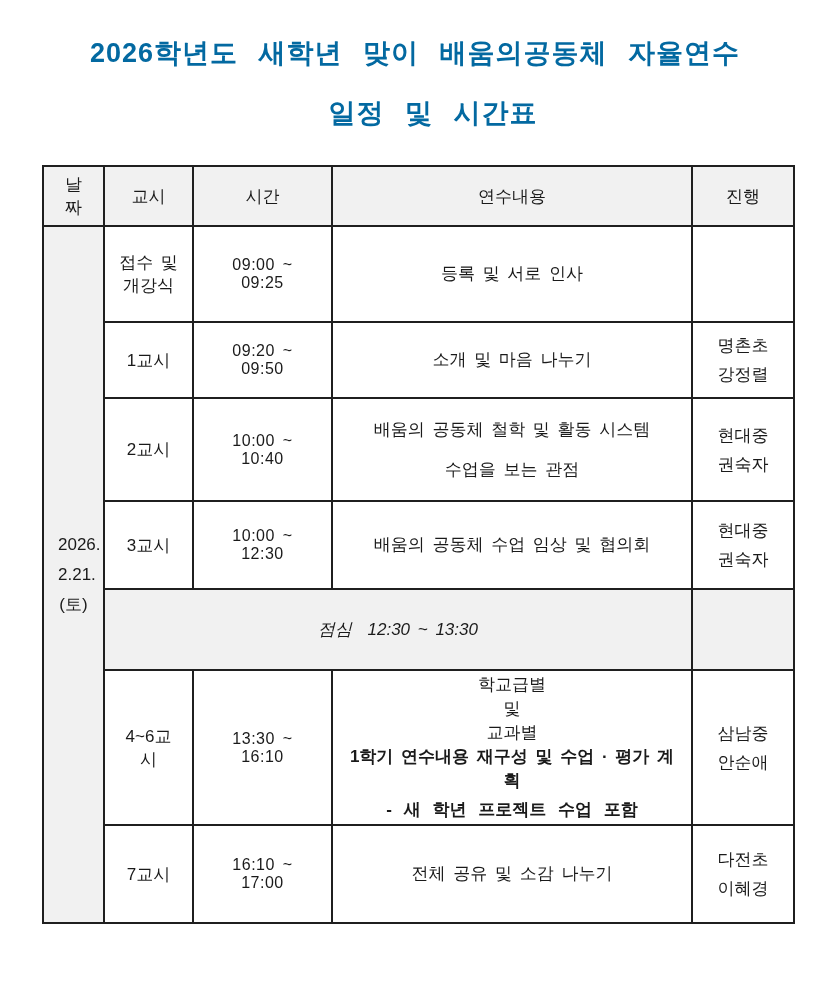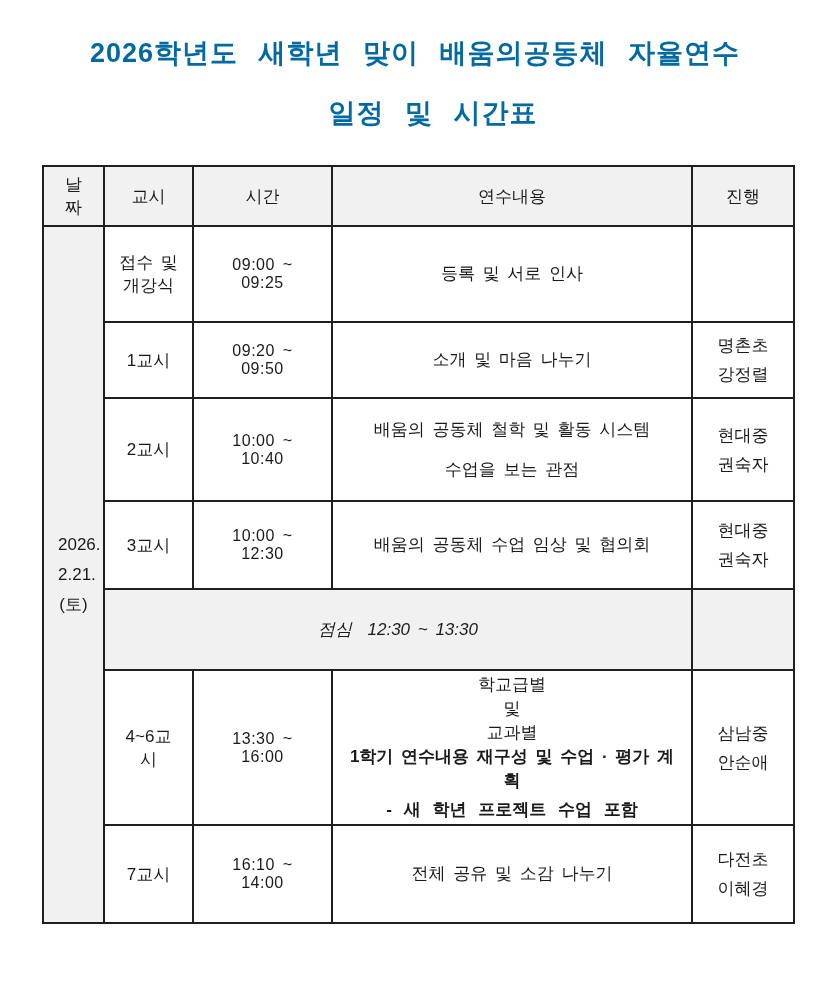--- a/index.html
+++ b/index.html
@@ -167,39 +167,39 @@
 
       <tr class="r-lunch">
         <td class="lunch-cell" colspan="3">점심  12:30 ~ 13:30</td>
         <td class="presenter-cell"></td>
       </tr>
 
       <tr class="r6">
         <td class="period-cell">
           <div>4~6교시</div>
         </td>
-        <td class="time-cell">13:30 ~ 16:00</td>
+        <td class="time-cell">13:30 ~ 16:10</td>
         <td class="content-cell tight">
           <div>학교급별</div>
           <div>및</div>
           <div>교과별</div>
           <div class="bold">1학기 연수내용 재구성 및 수업 · 평가 계획</div>
           <div class="bold spaced">- 새 학년 프로젝트 수업 포함</div>
         </td>
         <td class="presenter-cell">
           <div>삼남중</div>
           <div>안순애</div>
         </td>
       </tr>
 
       <tr class="r7">
         <td class="period-cell">
           <div>7교시</div>
         </td>
-        <td class="time-cell">16:10 ~ 14:00</td>
+        <td class="time-cell">16:10 ~ 17:00</td>
         <td class="content-cell">
           <div>전체 공유 및 소감 나누기</div>
         </td>
         <td class="presenter-cell">
           <div>다전초</div>
           <div>이혜경</div>
         </td>
       </tr>
     </tbody>
   </table>

